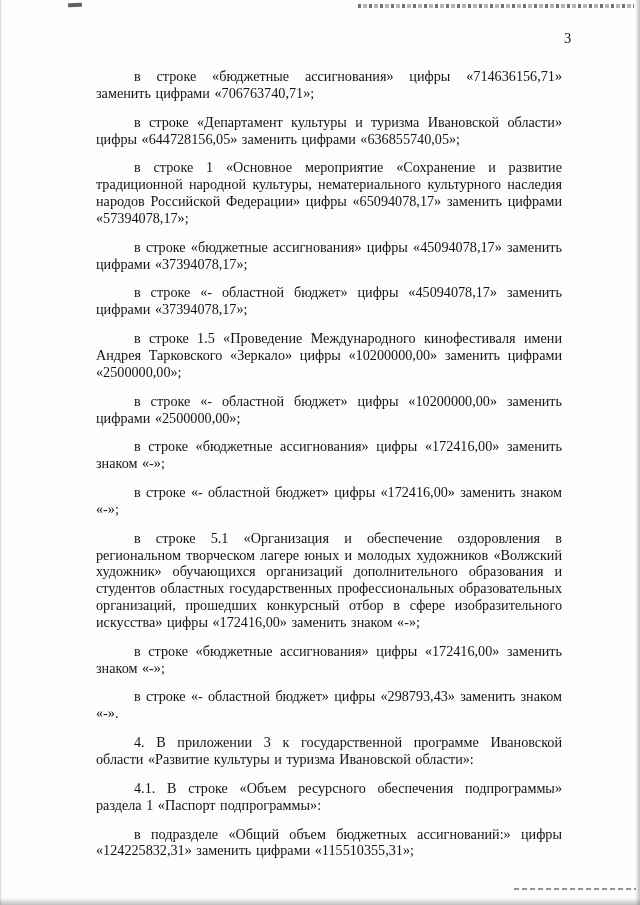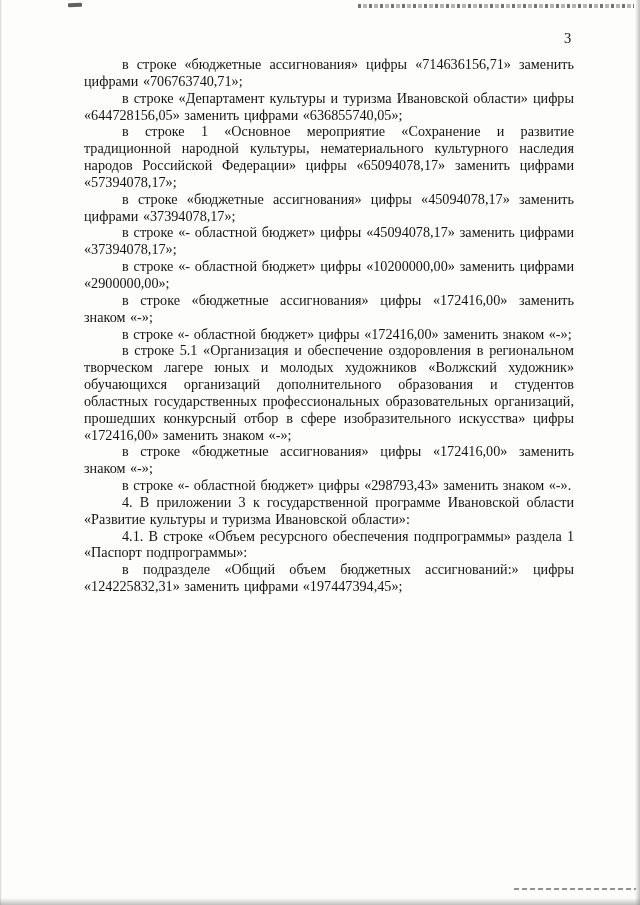--- a/index.html
+++ b/index.html
@@ -77,50 +77,51 @@
     position: absolute;
     left: 84px;
     top: 56px;
     width: 490px;
     font-size: 14.2px;
     line-height: 16.85px;
     text-align: justify;
     word-spacing: 1px;
   }
   .doc-content p {
-    margin: 0;
+    margin: 12px;
     padding: 0;
     text-indent: 38px;
   }
 </style>
 </head>
 <body>
 
 <div class="scan-page">
 
   <div class="artifact-top-left"></div>
   <div class="artifact-top-right"></div>
 
   <div class="page-number">3</div>
 
   <div class="doc-content">
     <p>в строке «бюджетные ассигнования» цифры «714636156,71» заменить цифрами «706763740,71»;</p>
     <p>в строке «Департамент культуры и туризма Ивановской области» цифры «644728156,05» заменить цифрами «636855740,05»;</p>
     <p>в строке 1 «Основное мероприятие «Сохранение и развитие традиционной народной культуры, нематериального культурного наследия народов Российской Федерации» цифры «65094078,17» заменить цифрами «57394078,17»;</p>
     <p>в строке «бюджетные ассигнования» цифры «45094078,17» заменить цифрами «37394078,17»;</p>
     <p>в строке «- областной бюджет» цифры «45094078,17» заменить цифрами «37394078,17»;</p>
-    <p>в строке «- областной бюджет» цифры «10200000,00» заменить цифрами «2900000,00»;</p>
+    <p>в строке 1.5 «Проведение Международного кинофестиваля имени Андрея Тарковского «Зеркало» цифры «10200000,00» заменить цифрами «2500000,00»;</p>
+    <p>в строке «- областной бюджет» цифры «10200000,00» заменить цифрами «2500000,00»;</p>
     <p>в строке «бюджетные ассигнования» цифры «172416,00» заменить знаком «-»;</p>
     <p>в строке «- областной бюджет» цифры «172416,00» заменить знаком «-»;</p>
     <p>в строке 5.1 «Организация и обеспечение оздоровления в региональном творческом лагере юных и молодых художников «Волжский художник» обучающихся организаций дополнительного образования и студентов областных государственных профессиональных образовательных организаций, прошедших конкурсный отбор в сфере изобразительного искусства» цифры «172416,00» заменить знаком «-»;</p>
     <p>в строке «бюджетные ассигнования» цифры «172416,00» заменить знаком «-»;</p>
     <p>в строке «- областной бюджет» цифры «298793,43» заменить знаком «-».</p>
     <p>4. В приложении 3 к государственной программе Ивановской области «Развитие культуры и туризма Ивановской области»:</p>
     <p>4.1. В строке «Объем ресурсного обеспечения подпрограммы» раздела 1 «Паспорт подпрограммы»:</p>
-    <p>в подразделе «Общий объем бюджетных ассигнований:» цифры «124225832,31» заменить цифрами «197447394,45»;</p>
+    <p>в подразделе «Общий объем бюджетных ассигнований:» цифры «124225832,31» заменить цифрами «115510355,31»;</p>
   </div>
 
   <div class="artifact-bottom-right"></div>
 
   <div class="edge-left"></div>
   <div class="edge-right"></div>
   <div class="edge-bottom"></div>
 </div>
 
 </body></html>

